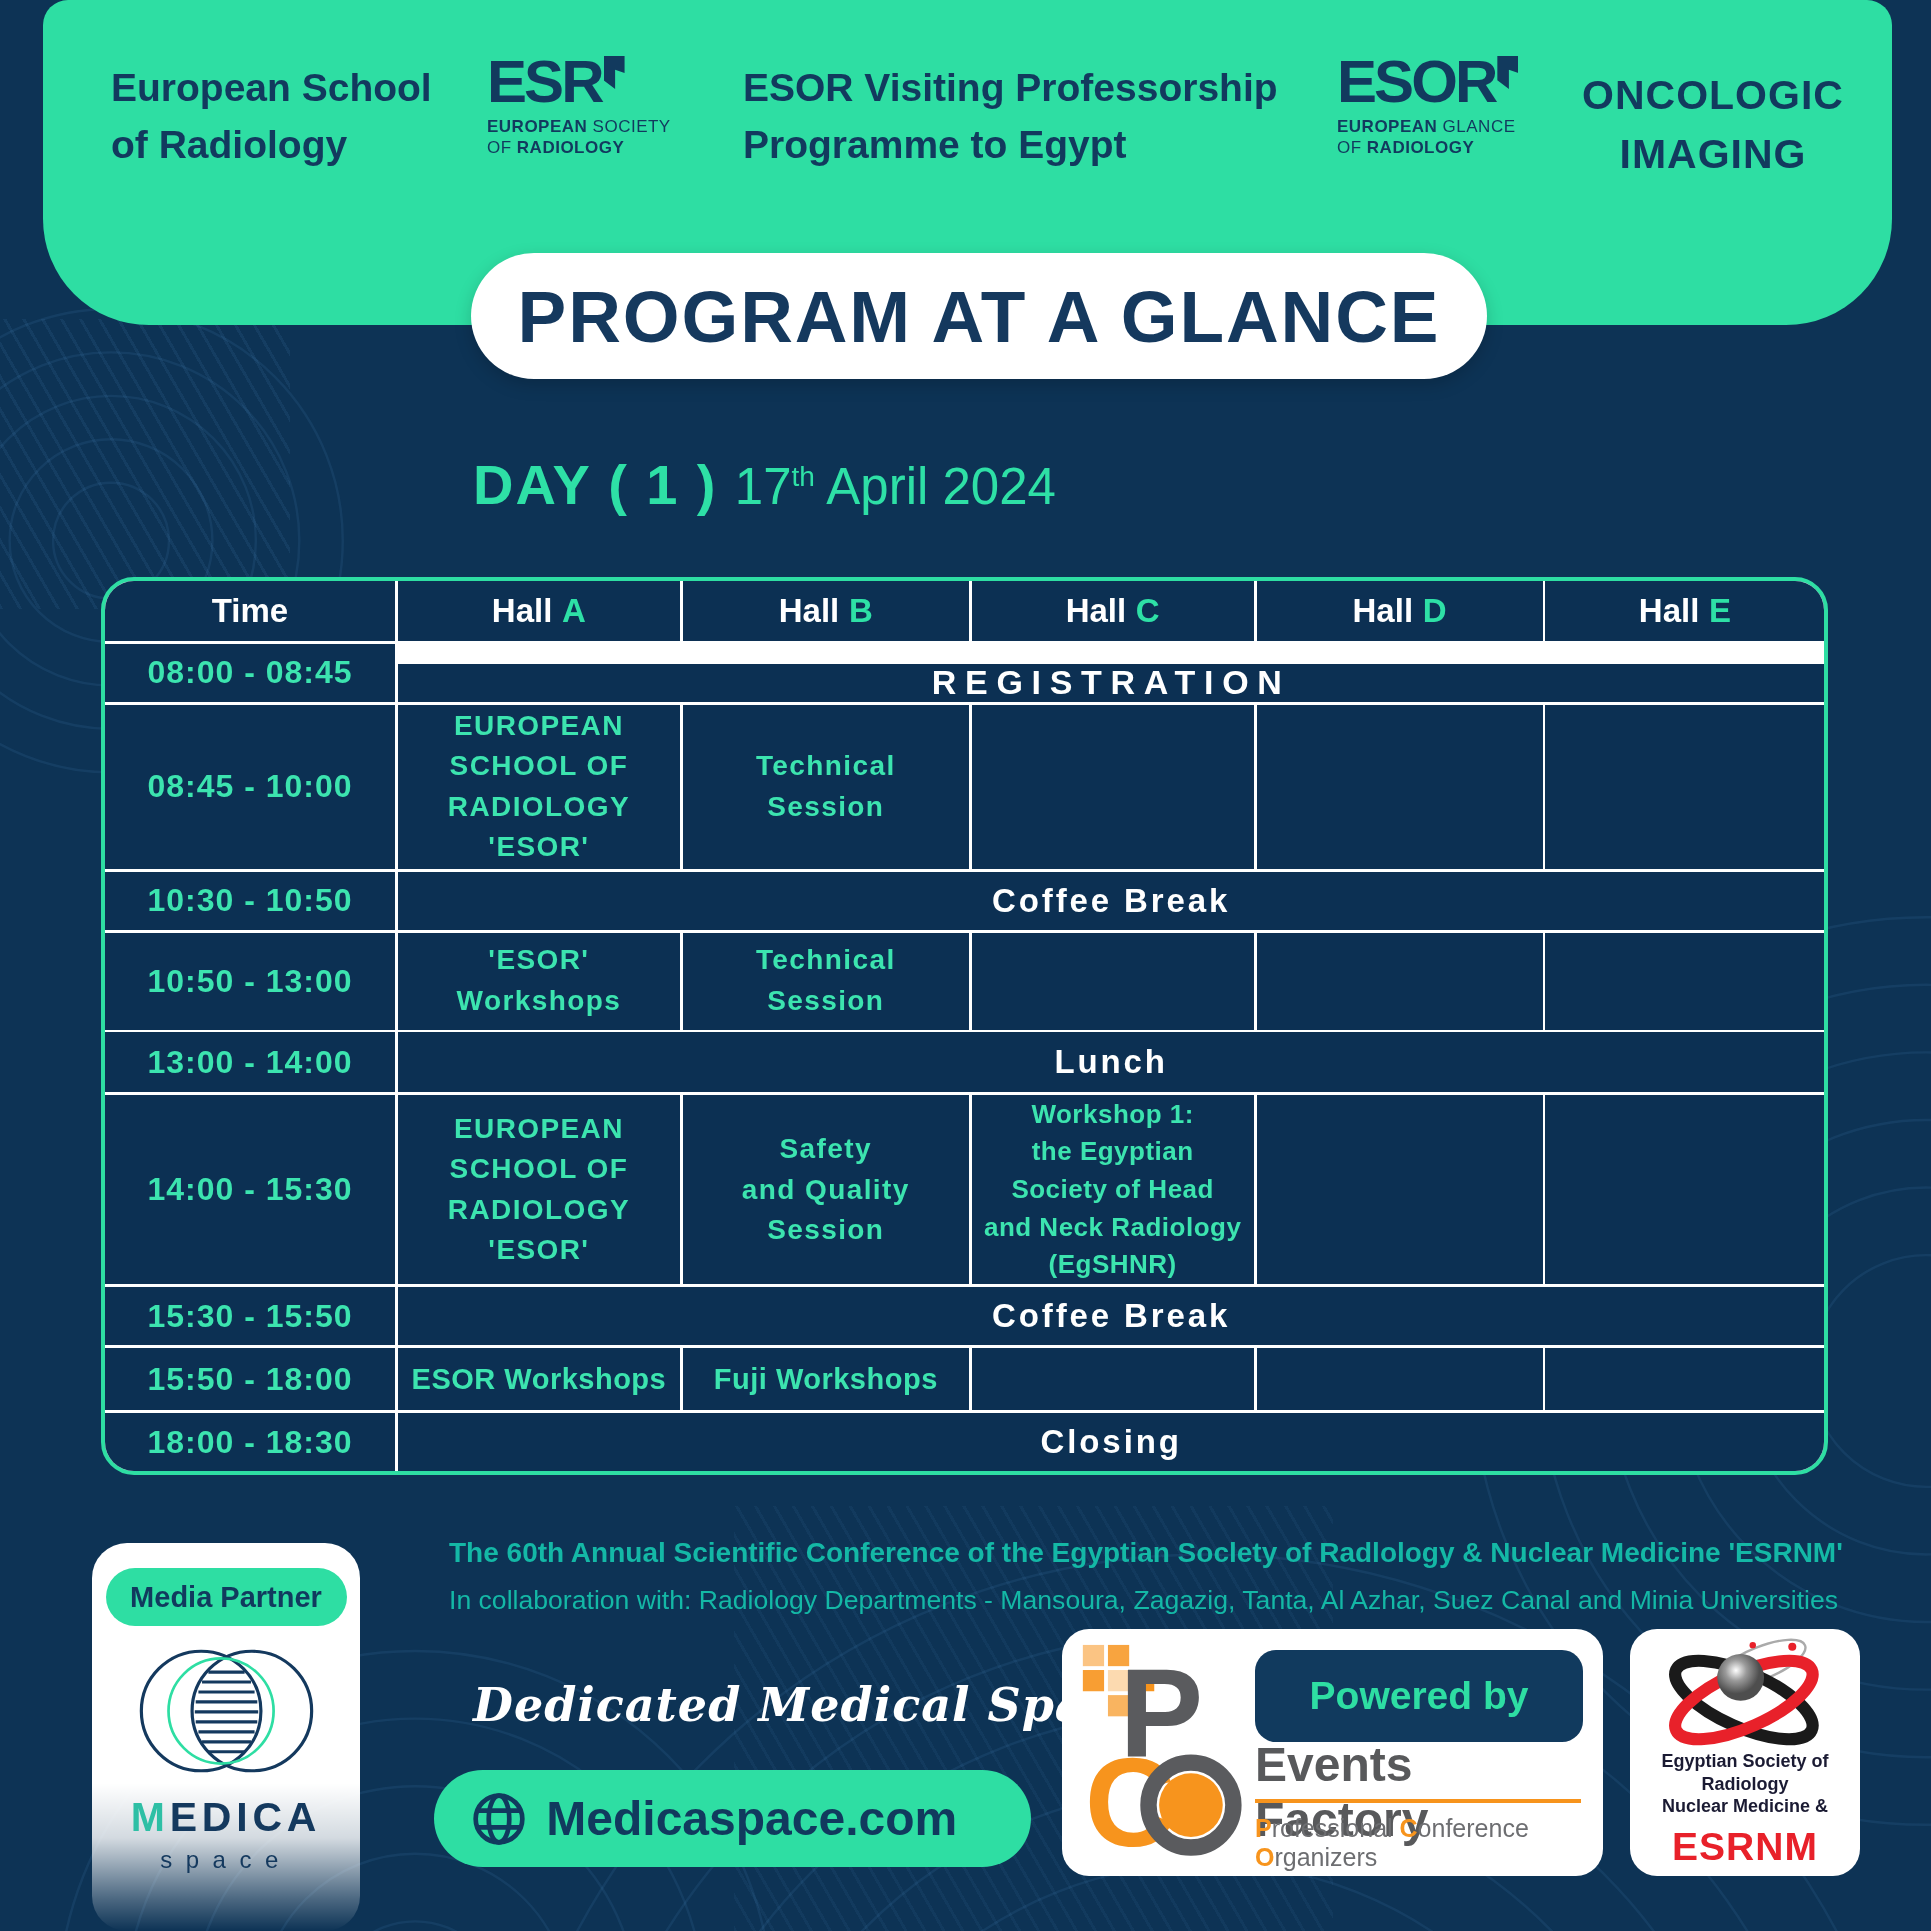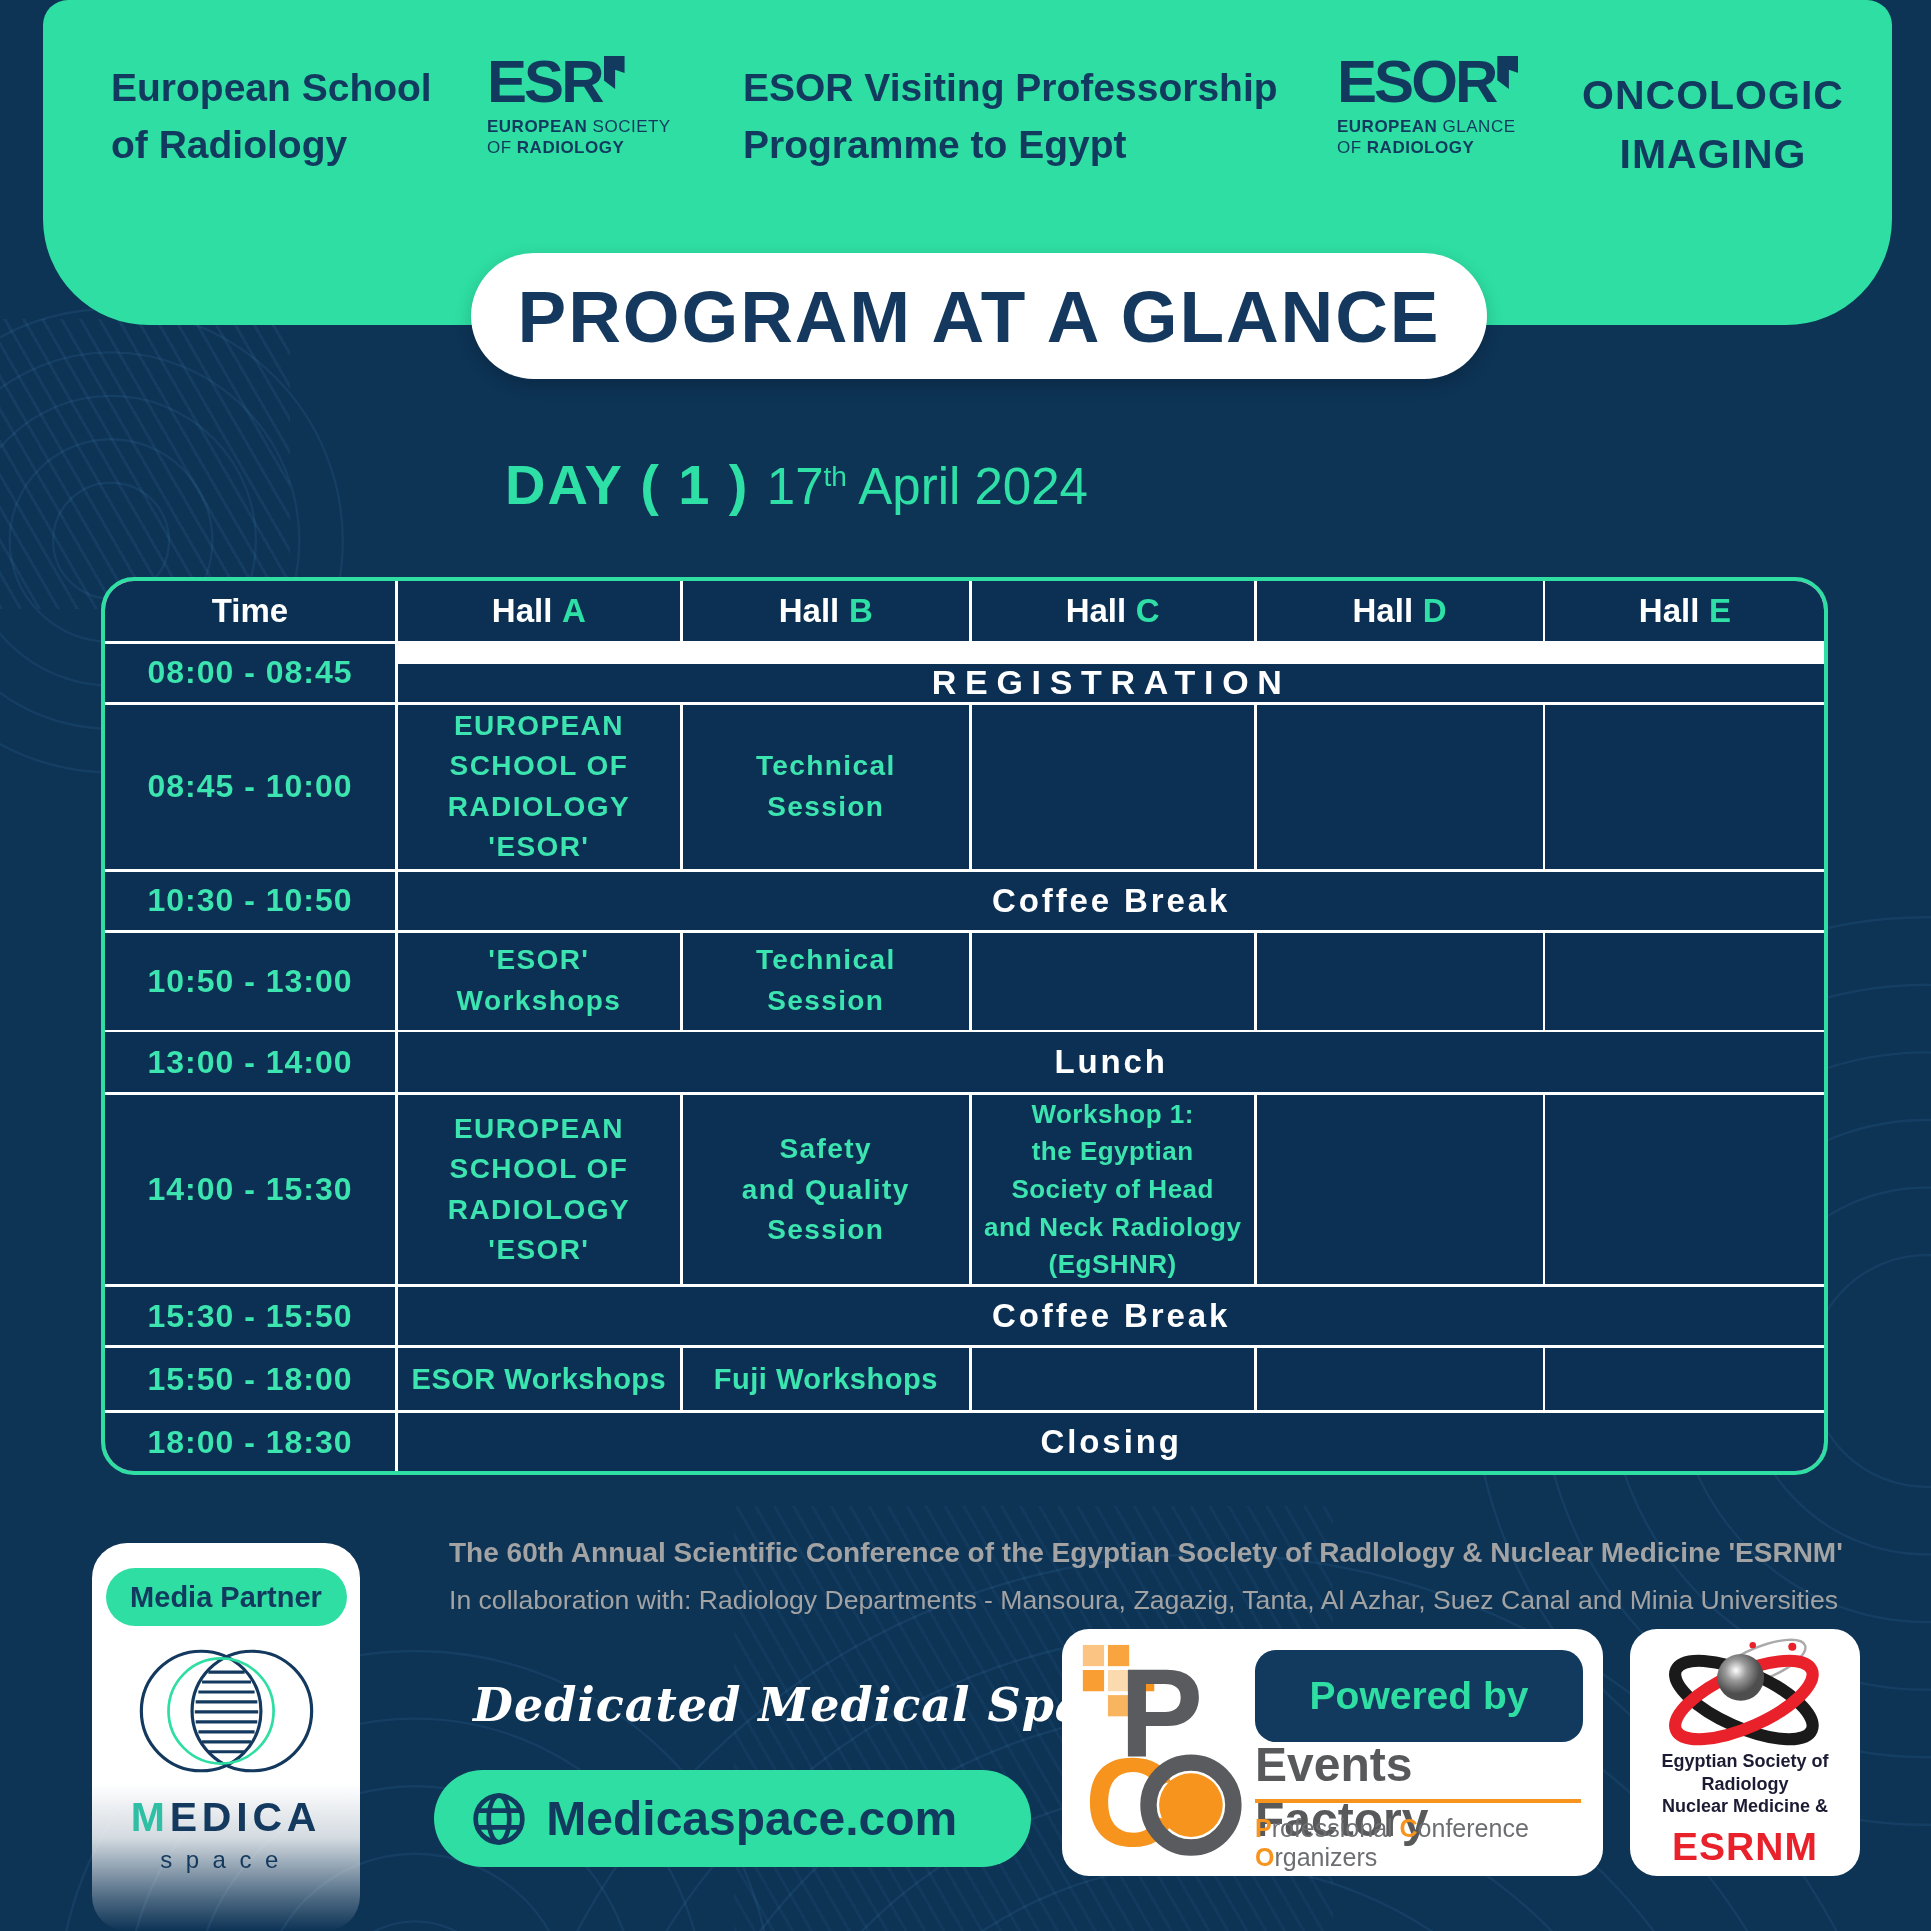--- a/index.html
+++ b/index.html
@@ -26,21 +26,21 @@
   .pennant{display:inline-block;width:21px;height:33px;background:#123A5E;margin-left:1.9px;margin-top:3.9px;
            clip-path:polygon(0 0,100% 0,100% 52%,55% 42%,55% 100%,0 74%);}
   .logo-sub{font-size:17px;line-height:1.25;letter-spacing:0.5px;margin-top:3.9px;}
   .logo-sub b{font-weight:800;}
 
   
   .title-pill{position:absolute;left:471px;top:253px;width:1016px;height:126px;z-index:3;
               background:#ffffff;border-radius:64px;display:flex;align-items:center;justify-content:center;
               box-shadow:0 5.8px 17.4px rgba(0,0,0,.18);}
   .title-pill span{font-size:73px;font-weight:900;color:#15395E;letter-spacing:1.9px;}
-  .day-line{position:absolute;left:0;top:452px;width:1529px;text-align:center;z-index:2;color:#2EE0A6;padding-left:32px;}
+  .day-line{position:absolute;left:0;top:452px;width:1529px;text-align:center;z-index:2;color:#2EE0A6;}
   .day-label{font-size:56px;font-weight:800;letter-spacing:1.9px;}
   .day-date{font-size:51px;font-weight:500;margin-left:17.4px;}
   .day-date sup{font-size:.55em;vertical-align:super;}
 
   
   .ptable{position:absolute;left:101px;top:577px;z-index:2;
           display:grid;
           grid-template-columns:290px 282px 286px 282px 286px 279px;
           grid-template-rows:60px 58px 164px 58px 97px 60px 189px 58px 62px 58px;
           gap:2.9px;background:#ffffff;border:4.8px solid #2EDEA3;border-radius:33px;overflow:hidden;}
@@ -59,21 +59,21 @@
   
   .media-card{position:absolute;left:92px;top:1543px;width:268px;height:388px;z-index:2;
               border-radius:35px;text-align:center;
               background:linear-gradient(180deg,#ffffff 0%,#ffffff 62%,rgba(255,255,255,.82) 76%,rgba(255,255,255,.25) 92%,rgba(255,255,255,0) 100%);}
   .media-badge{width:241px;height:58px;margin:25px auto 7.7px;background:#2EDEA3;border-radius:31px;
                display:flex;align-items:center;justify-content:center;font-size:29px;font-weight:800;color:#113A5E;}
   .medica-word{font-size:41px;font-weight:600;letter-spacing:4.8px;color:#14395E;margin-top:1.9px;}
   .medica-word .m{color:#2EBFA5;}
   .medica-sub{font-size:24px;letter-spacing:13.5px;color:#14395E;margin-top:5.8px;}
 
-  .conf-text{position:absolute;left:449px;top:1535px;width:1419px;z-index:2;color:#a3a3a3;text-align:left;}
+  .conf-text{position:absolute;left:449px;top:1535px;width:1419px;z-index:2;color:#14b8a6;text-align:left;}
   .conf-l1{font-size:28px;font-weight:600;line-height:1.3;}
   .conf-l2{font-size:26.6px;font-weight:400;margin-top:13.5px;}
 
   .tagline{position:absolute;left:473px;top:1678px;z-index:2;color:#ffffff;
            font-family:"DejaVu Serif",serif;font-style:italic;font-weight:700;font-size:46px;letter-spacing:1px;}
   .web-pill{position:absolute;left:434px;top:1770px;width:597px;height:97px;z-index:2;
             background:#2EDEA3;border-radius:50px;display:flex;align-items:center;gap:19.3px;padding-left:37px;box-sizing:border-box;}
   .web-pill span{font-size:48px;font-weight:700;color:#113A5E;}
 
   .events-card{position:absolute;left:1062px;top:1629px;width:541px;height:247px;z-index:2;

